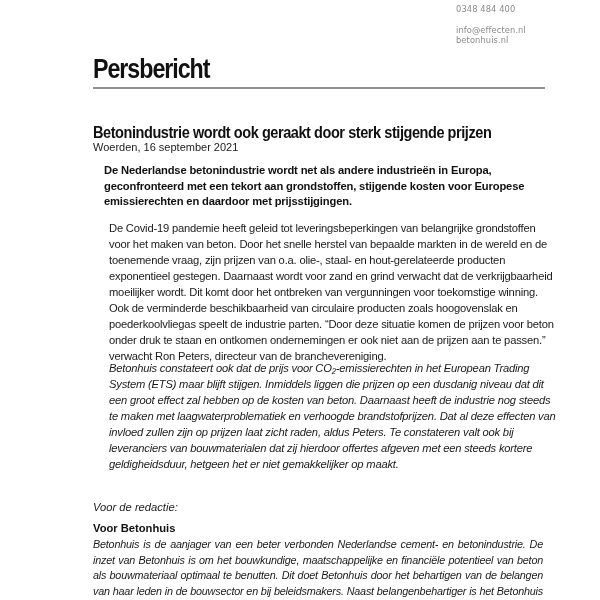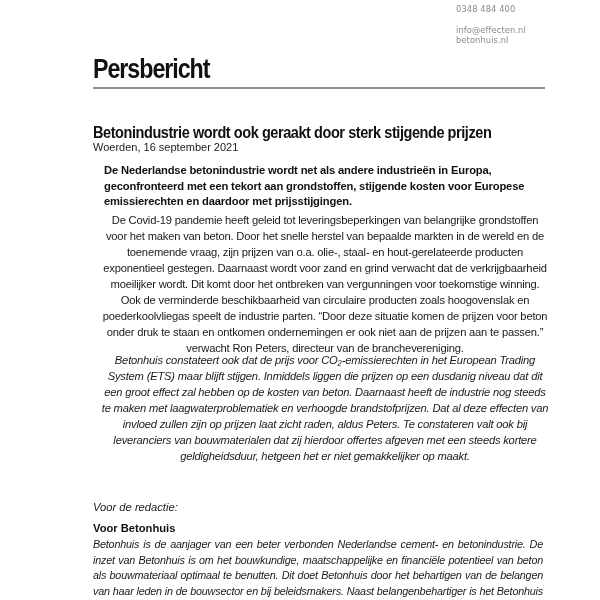--- a/index.html
+++ b/index.html
@@ -89,23 +89,22 @@
       margin: 11px;
       color: #111;
     }
     .body-block {
       position: absolute;
       left: 0;
       width: 448px;
       font-size: 11.2px;
       line-height: 16px;
       letter-spacing: -0.2px;
-      margin: 8px;
+      margin: 16px;
       color: #1a1a1a;
-      text-align: center;
     }
     .p1 { top: 204px; }
     .p2 { top: 344px; font-style: italic; }
     .redactie {
       position: absolute;
       top: 500px;
       left: 0;
       font-size: 11.2px;
       line-height: 15px;
       color: #1a1a1a;

